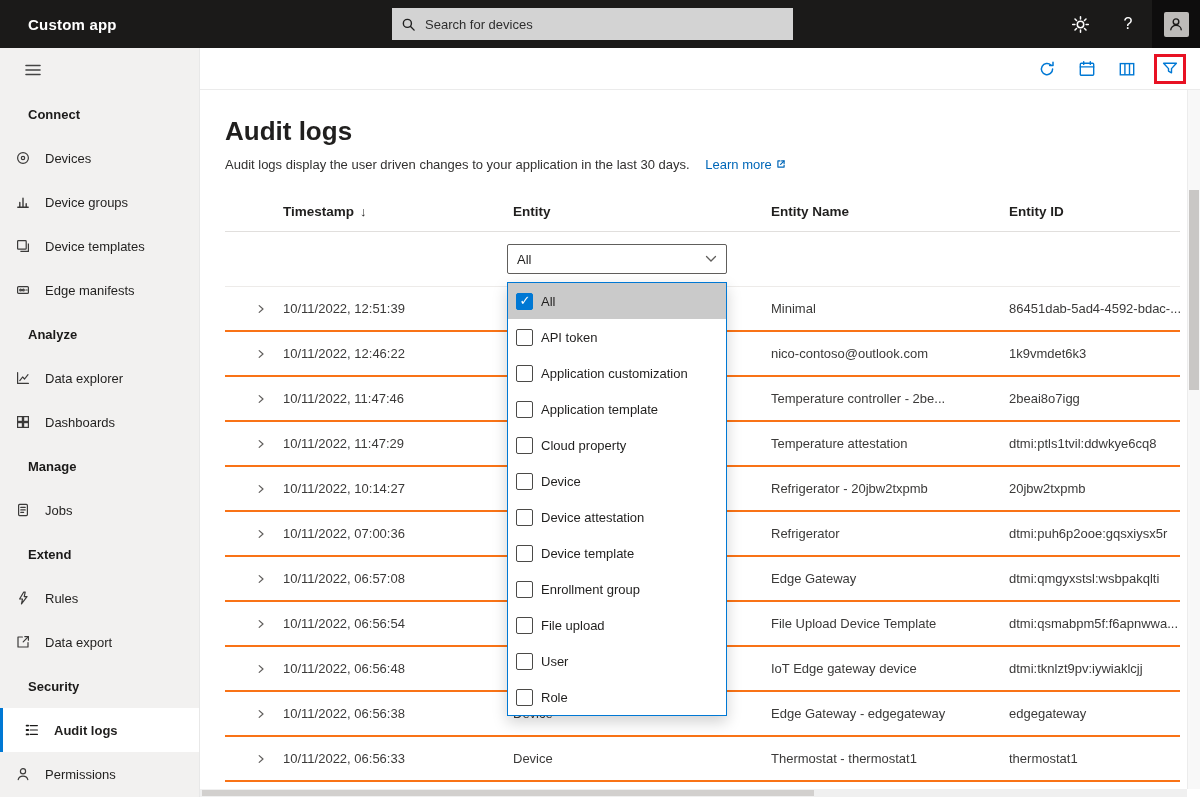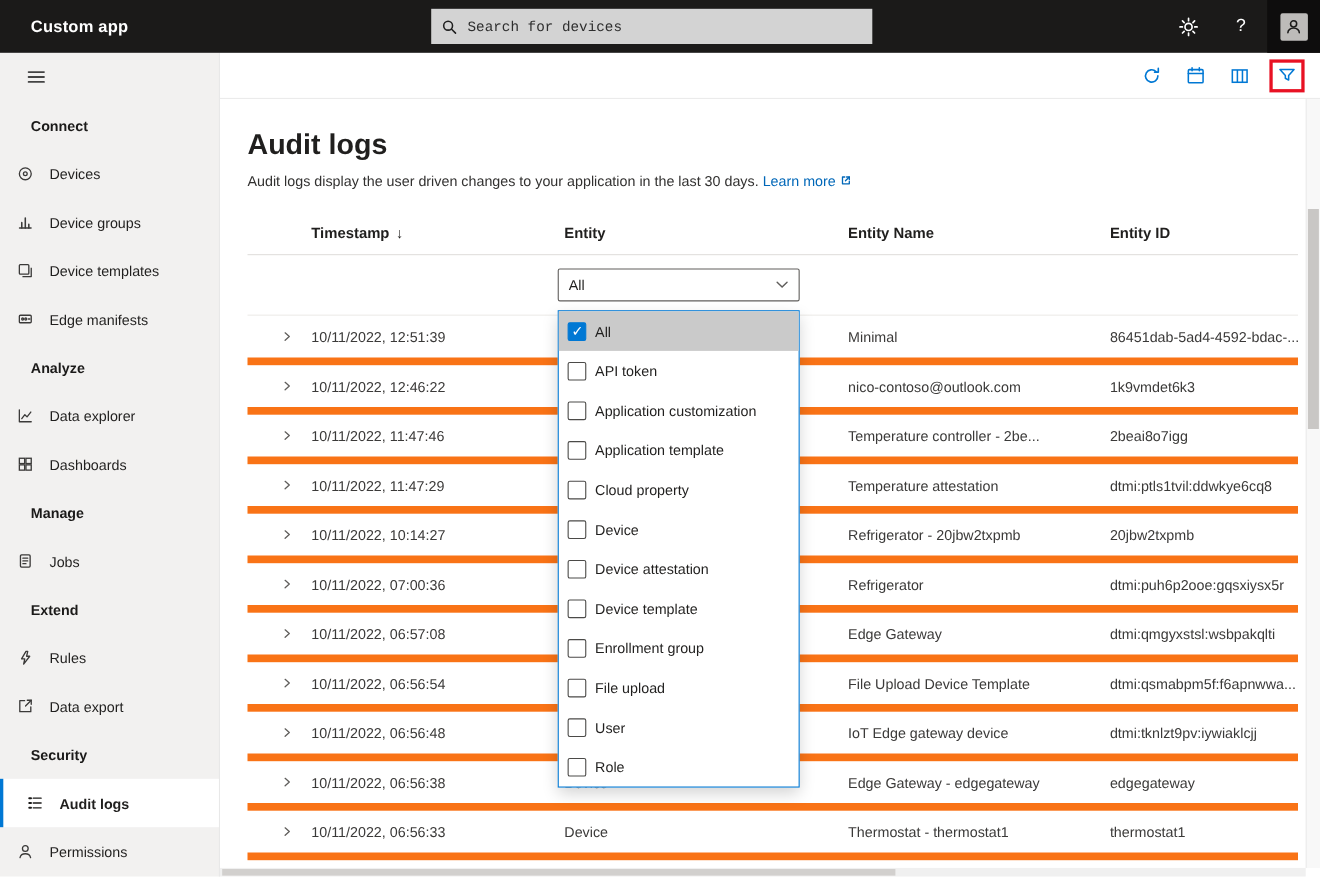--- a/index.html
+++ b/index.html
@@ -7,21 +7,21 @@
   body{width:1200px;height:797px;position:relative;overflow:hidden;background:#fff;
        font-family:"Liberation Sans","DejaVu Sans",sans-serif;color:#201f1e}
 
   
   .topbar{position:absolute;top:0;left:0;right:0;height:48px;background:#1b1a19;z-index:50}
   .app-title{position:absolute;left:28px;top:0;height:48px;display:flex;align-items:center;
              color:#fff;font-size:15px;font-weight:700;letter-spacing:.2px}
   .searchbox{position:absolute;left:392px;top:8px;width:401px;height:32px;background:#d3d3d3;
              display:flex;align-items:center;padding:0 9px;gap:7px}
   .searchbox input{flex:1;background:transparent;border:none;outline:none;font-size:13px;
-                   color:#1f1f1f;font-family:Liberation Mono, monospace}
+                   color:#1f1f1f;font-family:Liberation Sans, sans-serif}
   .searchbox input::placeholder{color:#2e2e2e;opacity:1}
   .topbar-right{position:absolute;right:0;top:0;height:48px;display:flex;align-items:stretch}
   .tb-btn{width:48px;background:transparent;border:none;display:flex;align-items:center;
           justify-content:center;cursor:pointer;padding:0}
   .help-glyph{color:#fff;font-size:16px}
   .avatar-btn{width:48px;background:#0e0d0d;border:none;display:flex;align-items:center;
               justify-content:center;cursor:pointer;padding:0}
   .avatar-tile{width:25px;height:25px;background:#bdbbb9;border-radius:2px;display:flex;
                align-items:center;justify-content:center}
 
@@ -41,34 +41,34 @@
   .main{position:absolute;top:48px;left:200px;right:0;bottom:0;background:#fff}
   .commandbar{height:42px;display:flex;align-items:center;justify-content:flex-end;gap:14px;
               padding-right:14px;border-bottom:1px solid #ebebeb}
   .cmd-btn{width:26px;height:26px;background:none;border:none;padding:0;display:flex;
            align-items:center;justify-content:center;cursor:pointer}
   .annotation-box{width:32px;height:30px;border:3px solid #e81123;display:flex;
                   align-items:center;justify-content:center}
   .content{padding:26px 0 0 25px}
   .page-title{margin:0;font-size:26px;font-weight:600;color:#201f1e}
   .desc{margin:10px 0 0;font-size:13px;color:#323130}
-  .learn-more{color:#0067b8;text-decoration:none;margin-left:0;cursor:pointer;white-space:nowrap}
+  .learn-more{color:#0067b8;text-decoration:none;margin-left:12px;cursor:pointer;white-space:nowrap}
   .ext-icon{display:inline-block;vertical-align:-1px;margin-left:3px}
 
   
   .table-wrap{position:relative;margin-top:19px;width:955px}
   .grid-row{display:grid;grid-template-columns:58px 230px 258px 238px 1fr;align-items:center}
   .thead{height:40px;border-bottom:1px solid #e1dfdd}
   .th{font-size:13.5px;font-weight:600;color:#201f1e;display:flex;align-items:center}
   .sort-arrow{font-weight:400;margin-left:6px;font-size:13px;color:#201f1e}
   .filter-row{height:55px;border-bottom:1px solid #edebe9}
   .select{width:220px;height:30px;margin-left:-6px;border:1px solid #605e5c;border-radius:2px;
           background:#fff;display:flex;align-items:center;justify-content:space-between;
           padding:0 9px;font-size:13px;color:#201f1e;cursor:pointer}
-  .row{height:45px;border-bottom:7px solid #f97316}
+  .row{height:45px;border-bottom:2px solid #f97316}
   .cell{font-size:13px;color:#3b3a39;white-space:nowrap;overflow:hidden;padding-right:12px}
   .col-exp{padding-left:30px;display:flex;align-items:center}
   .chev-btn{background:none;border:none;padding:0;cursor:pointer;display:flex}
 
   
   .dropdown{position:absolute;left:282px;top:90px;width:220px;background:#fff;
             border:1px solid #0078d4;box-shadow:0 6px 14px rgba(0,0,0,.18);z-index:20}
   .option{height:36px;display:flex;align-items:center;gap:8px;padding:0 8px;font-size:13px;
           color:#201f1e;cursor:pointer}
   .option.checked{background:#cacaca}

